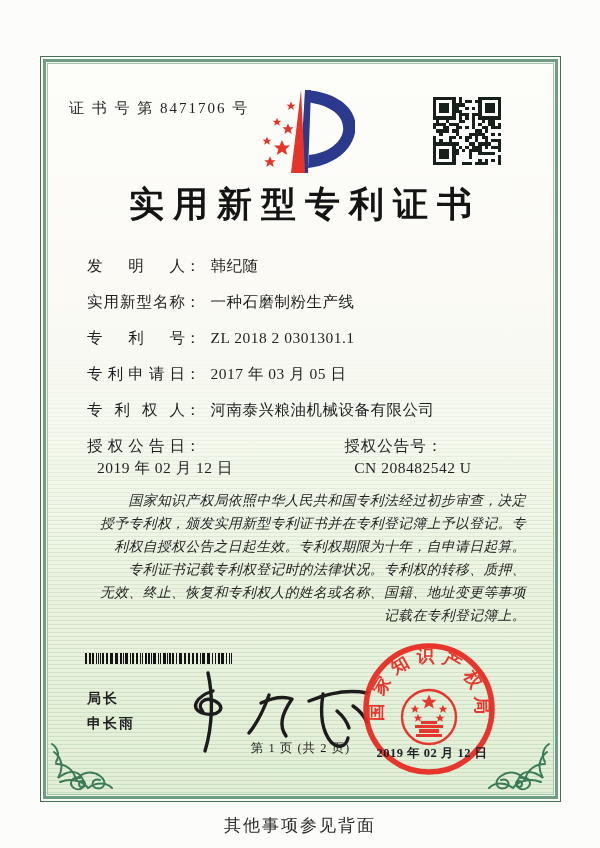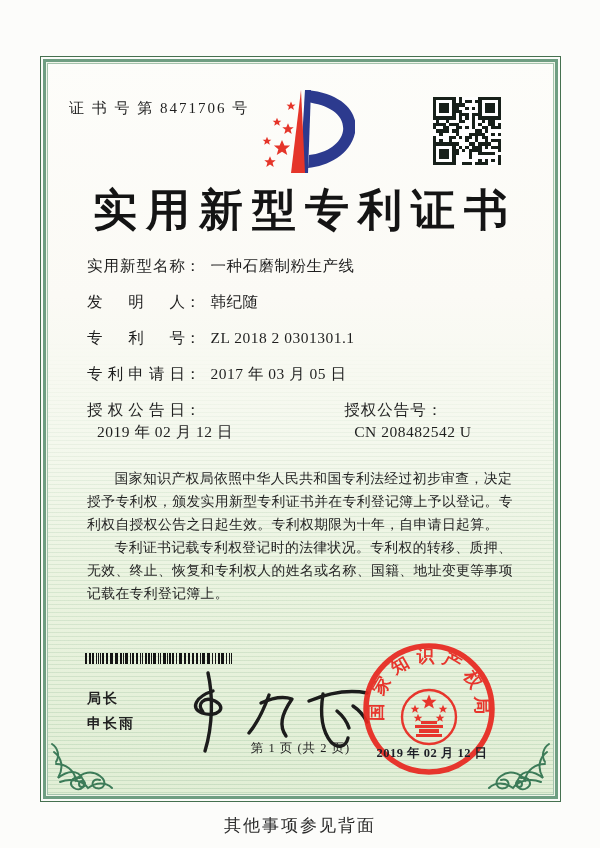--- a/index.html
+++ b/index.html
@@ -31,32 +31,32 @@
   }
 
   .cert-no{position:absolute;left:28px;top:42px;font-size:15px;letter-spacing:2px;}
 
   .logo{position:absolute;left:208px;top:28px;width:106px;height:92px;}
   .qr{position:absolute;left:392px;top:40px;width:68px;height:68px;}
   .qr svg{width:68px;height:68px;background:#fff;}
 
   .title{
     position:absolute;left:0;right:0;top:124px;text-align:center;
-    font-size:44px;font-weight:600;letter-spacing:9px;text-indent:9px;color:#141414;
+    font-size:35px;font-weight:600;letter-spacing:9px;text-indent:9px;color:#141414;
   }
 
   .content{position:absolute;left:46px;right:34px;top:198px;font-size:15.5px;}
   .row{margin-bottom:14px;line-height:22px;white-space:nowrap;}
   .lab{display:inline-block;width:98px;text-align:justify;text-align-last:justify;vertical-align:top;}
   .val{display:inline-block;margin-left:10px;max-width:342px;vertical-align:top;letter-spacing:.5px;white-space:normal;}
   .grant-row{display:flex;margin-bottom:8px;line-height:22px;}
   .grant-right{margin-left:48px;}
   .grant-right .lab2{letter-spacing:1px;}
 
-  .paras{margin-top:24px;font-size:13.8px;line-height:23px;letter-spacing:.4px;color:#242424;}
+  .paras{margin-top:10px;font-size:13.8px;line-height:23px;font-style:italic;letter-spacing:.4px;color:#242424;text-align:right;}
   .paras p{margin:0;text-indent:2em;}
 
   .barcode{position:absolute;left:44px;top:596px;width:152px;height:11px;}
 
   .director{position:absolute;left:46px;top:634px;font-family:"Liberation Sans","DejaVu Sans",sans-serif;
     font-weight:bold;font-size:14px;line-height:1;color:#222;}
   .director div{margin-bottom:11px;letter-spacing:2px;}
 
   .signature{position:absolute;left:112px;top:604px;width:232px;height:104px;}
 
@@ -344,30 +344,33 @@
           <rect x="16" y="20" width="1" height="1"></rect>
           <rect x="20" y="20" width="1" height="1"></rect>
         </svg>
     </div>
 
     <div class="title">实用新型专利证书</div>
 
     <div class="content">
 
       <div class="row">
+        <span class="lab">发明人</span><span>：</span><span class="val">韩纪随</span>
+      </div>
+      <div class="row">
         <span class="lab">实用新型名称</span><span>：</span><span class="val">一种石磨制粉生产线</span>
-      </div>
-      <div class="row">
-        <span class="lab">发明人</span><span>：</span><span class="val">韩纪随</span>
       </div>
       <div class="row">
         <span class="lab">专利号</span><span>：</span><span class="val">ZL 2018 2 0301301.1</span>
       </div>
       <div class="row">
         <span class="lab">专利申请日</span><span>：</span><span class="val">2017 年 03 月 05 日</span>
+      </div>
+      <div class="row">
+        <span class="lab">专利权人</span><span>：</span><span class="val">河南泰兴粮油机械设备有限公司</span>
       </div>
 
       <div class="grant-row">
         <div>
           <span class="lab">授权公告日</span><span>：</span><span class="val">2019 年 02 月 12 日</span>
         </div>
         <div class="grant-right">
           <span class="lab2">授权公告号</span><span>：</span><span class="val">CN 208482542 U</span>
         </div>
       </div>

